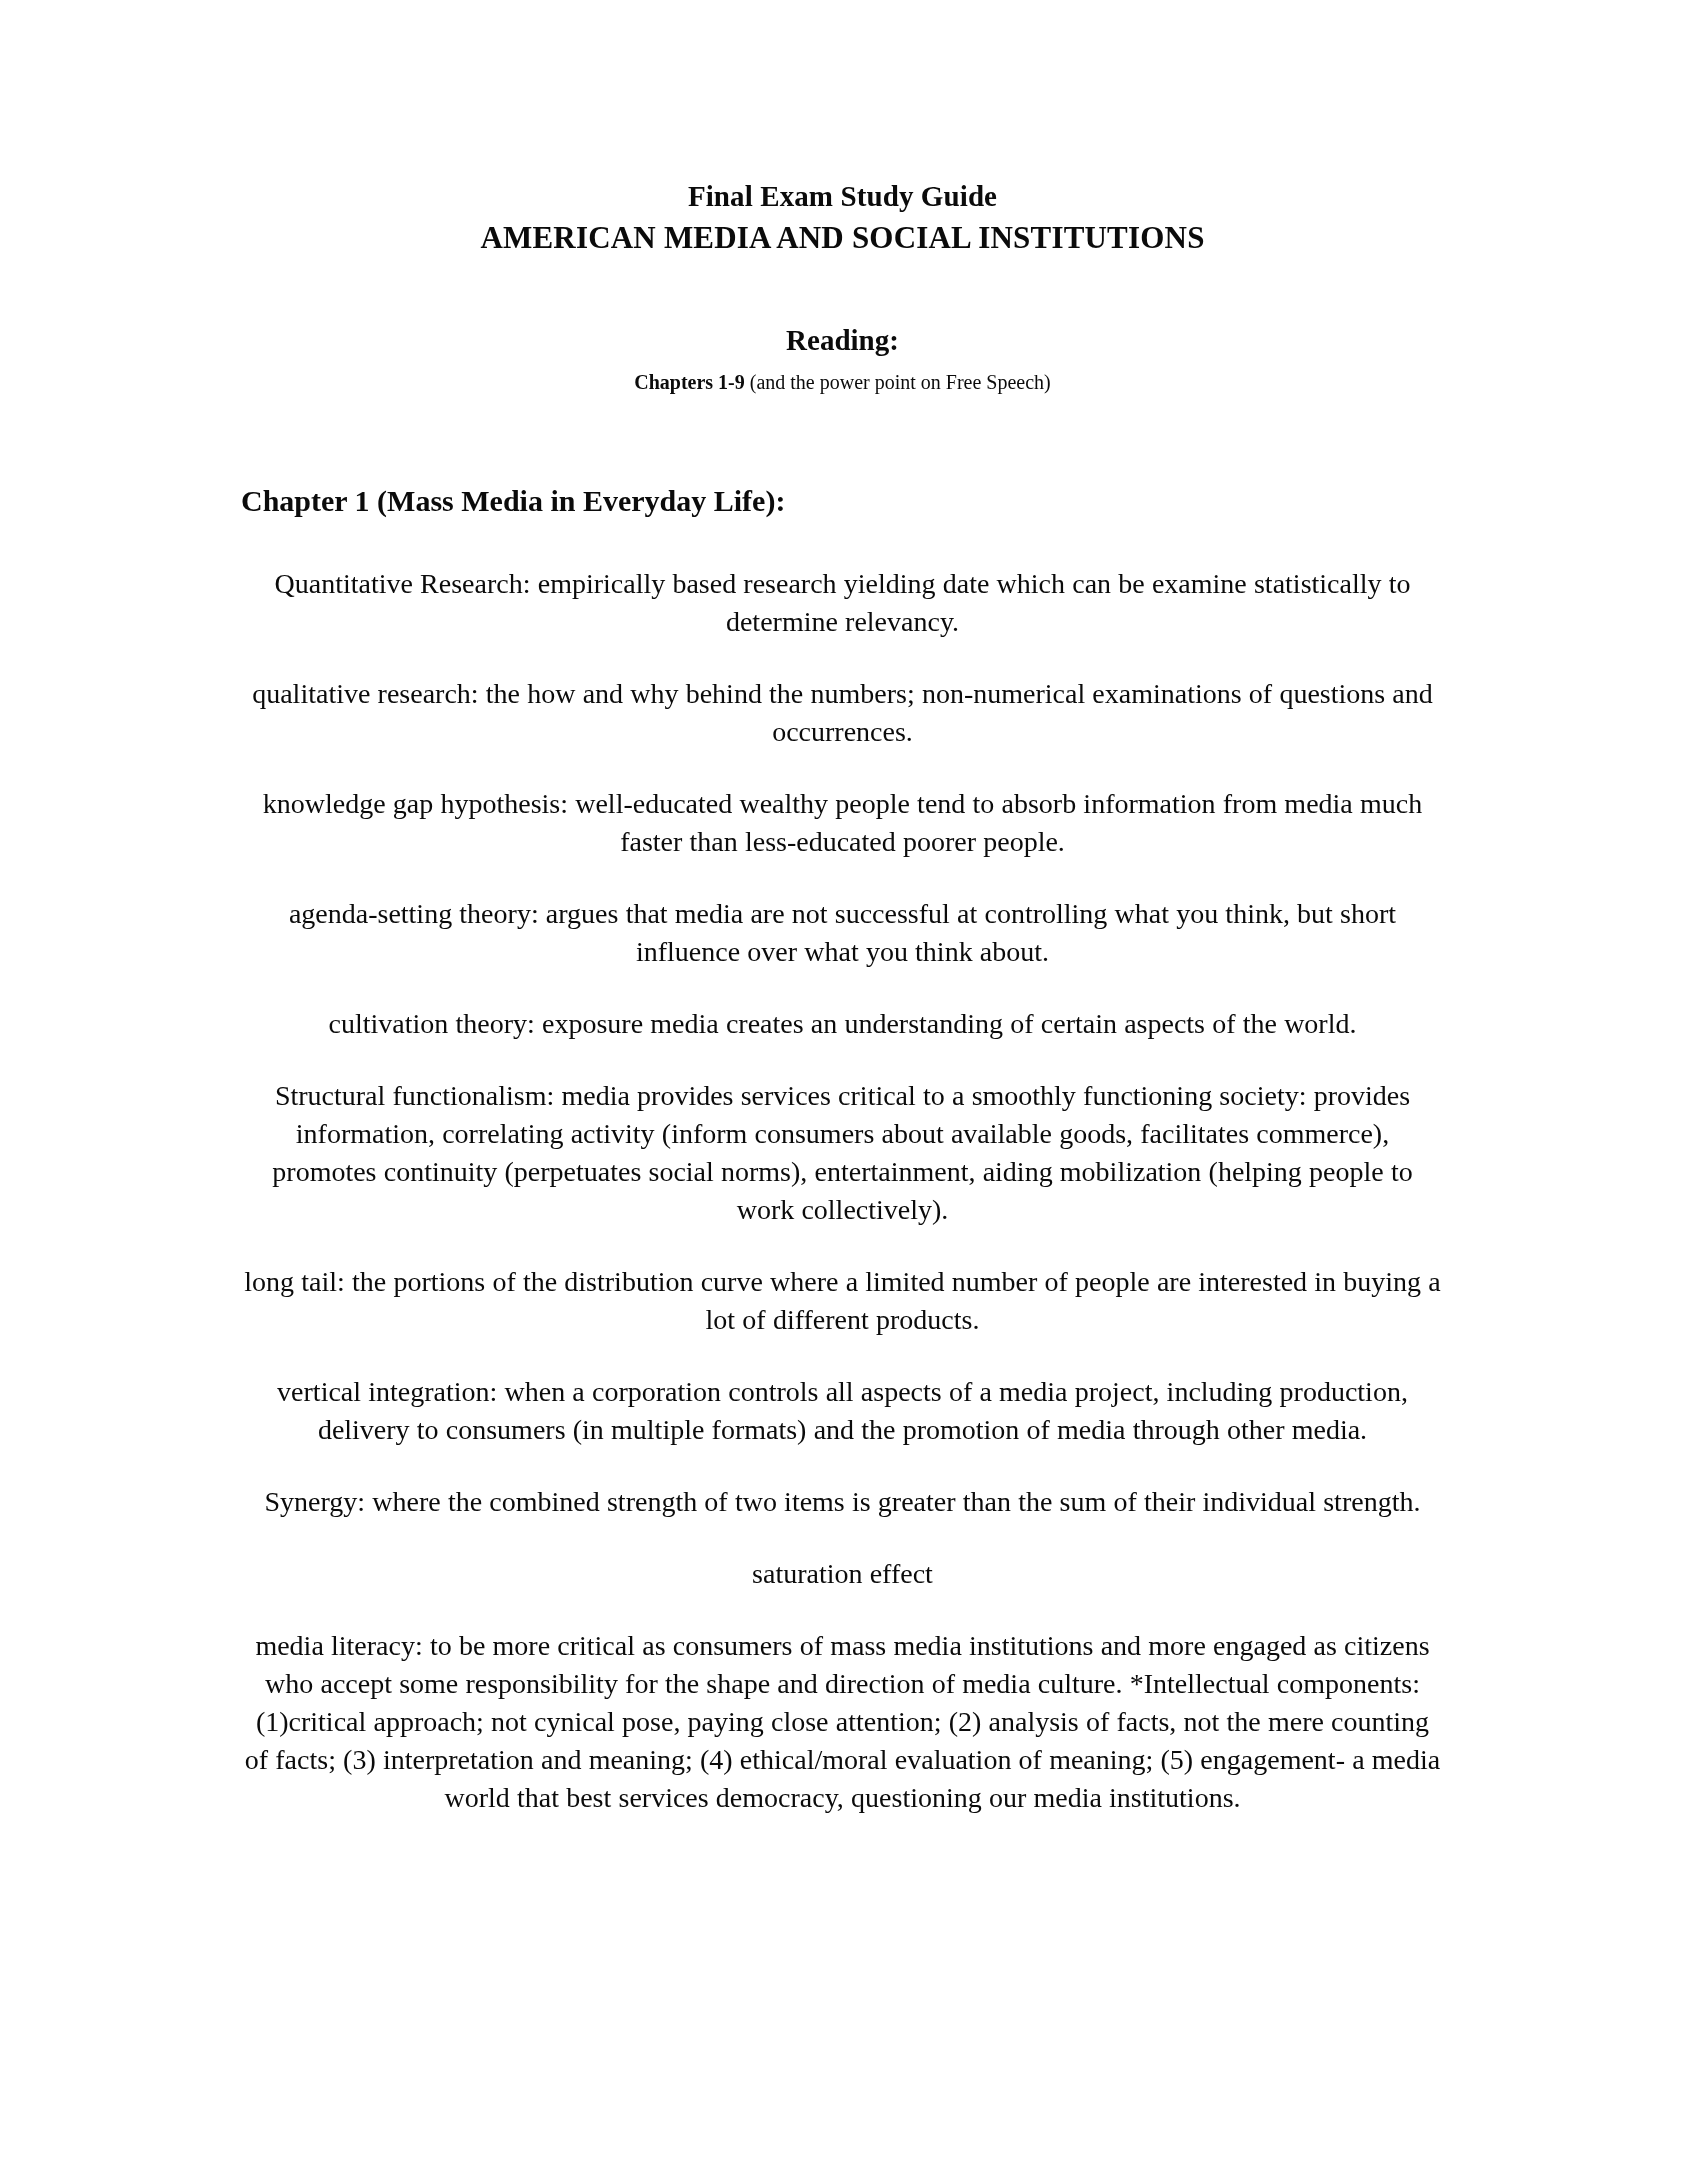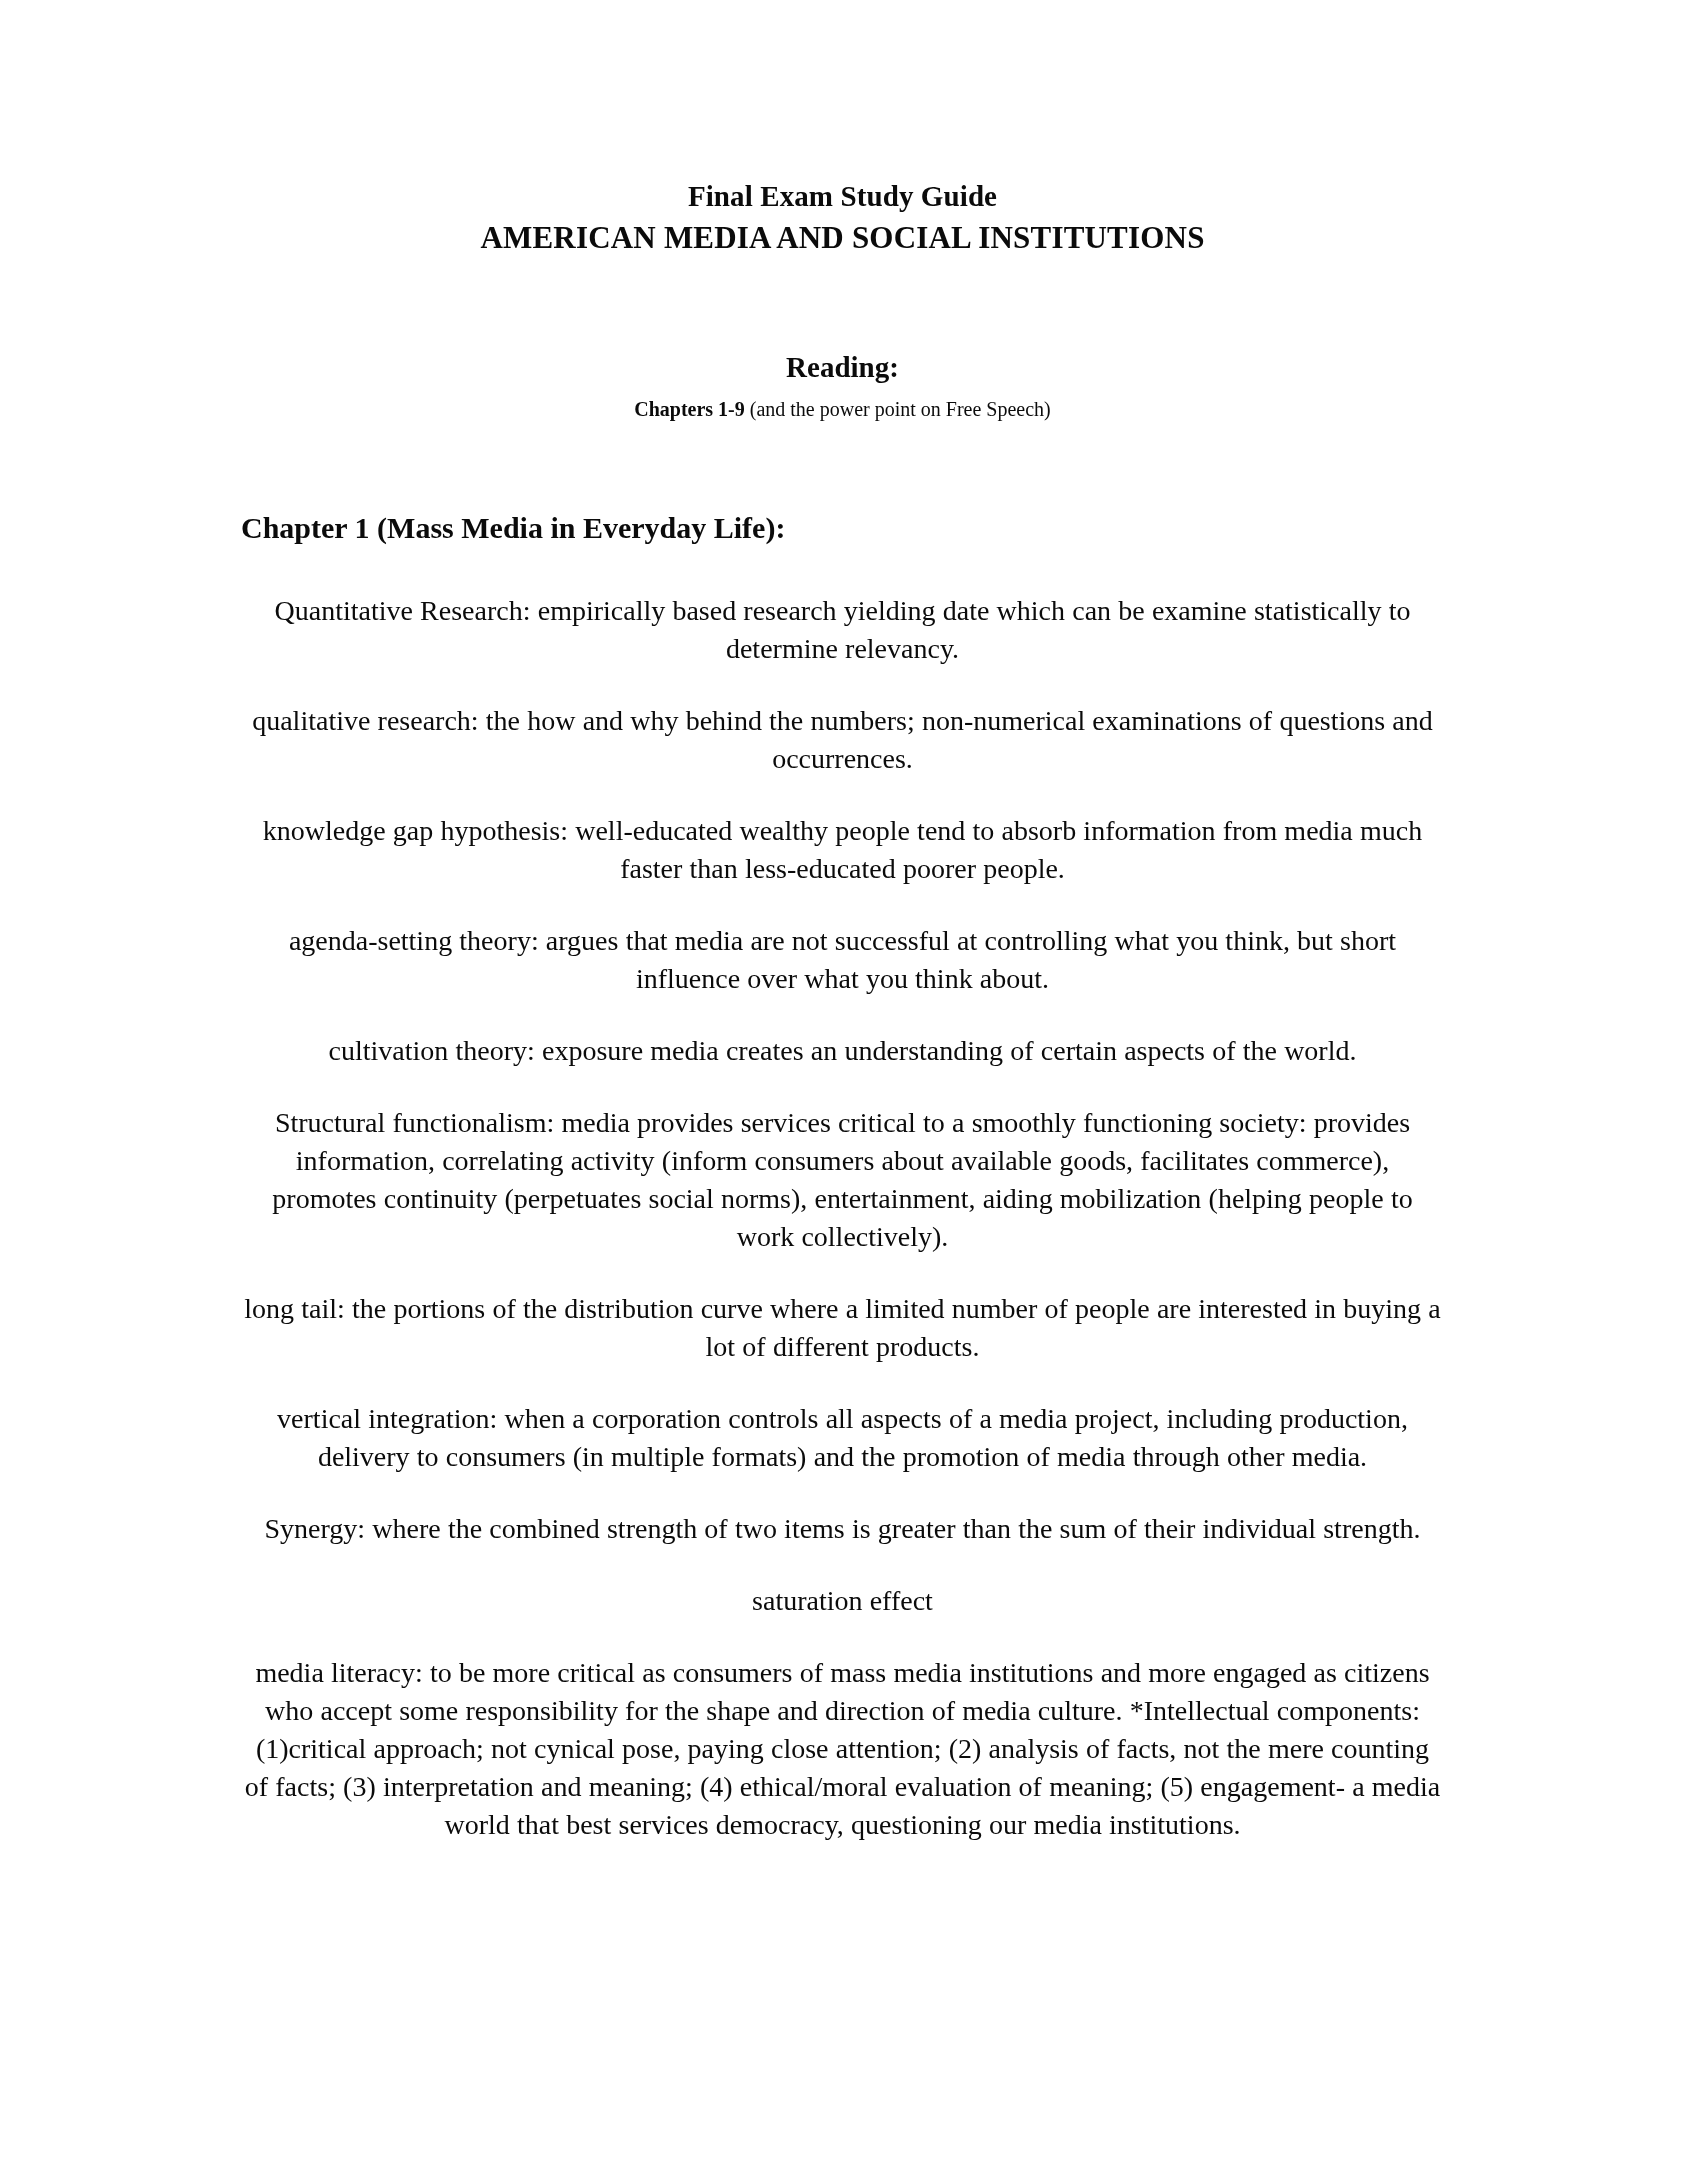--- a/index.html
+++ b/index.html
@@ -50,21 +50,21 @@
   .doc-subtitle {
     font-size: 31px;
     font-weight: bold;
     line-height: 42px;
     letter-spacing: 0.2px;
     margin: 0;
   }
 
   .reading-block {
     text-align: center;
-    margin-top: 87px;
+    margin-top: 60px;
   }
 
   .reading-label {
     font-size: 29px;
     font-weight: bold;
     line-height: 42px;
     margin: 0;
   }
 
   .reading-line {

